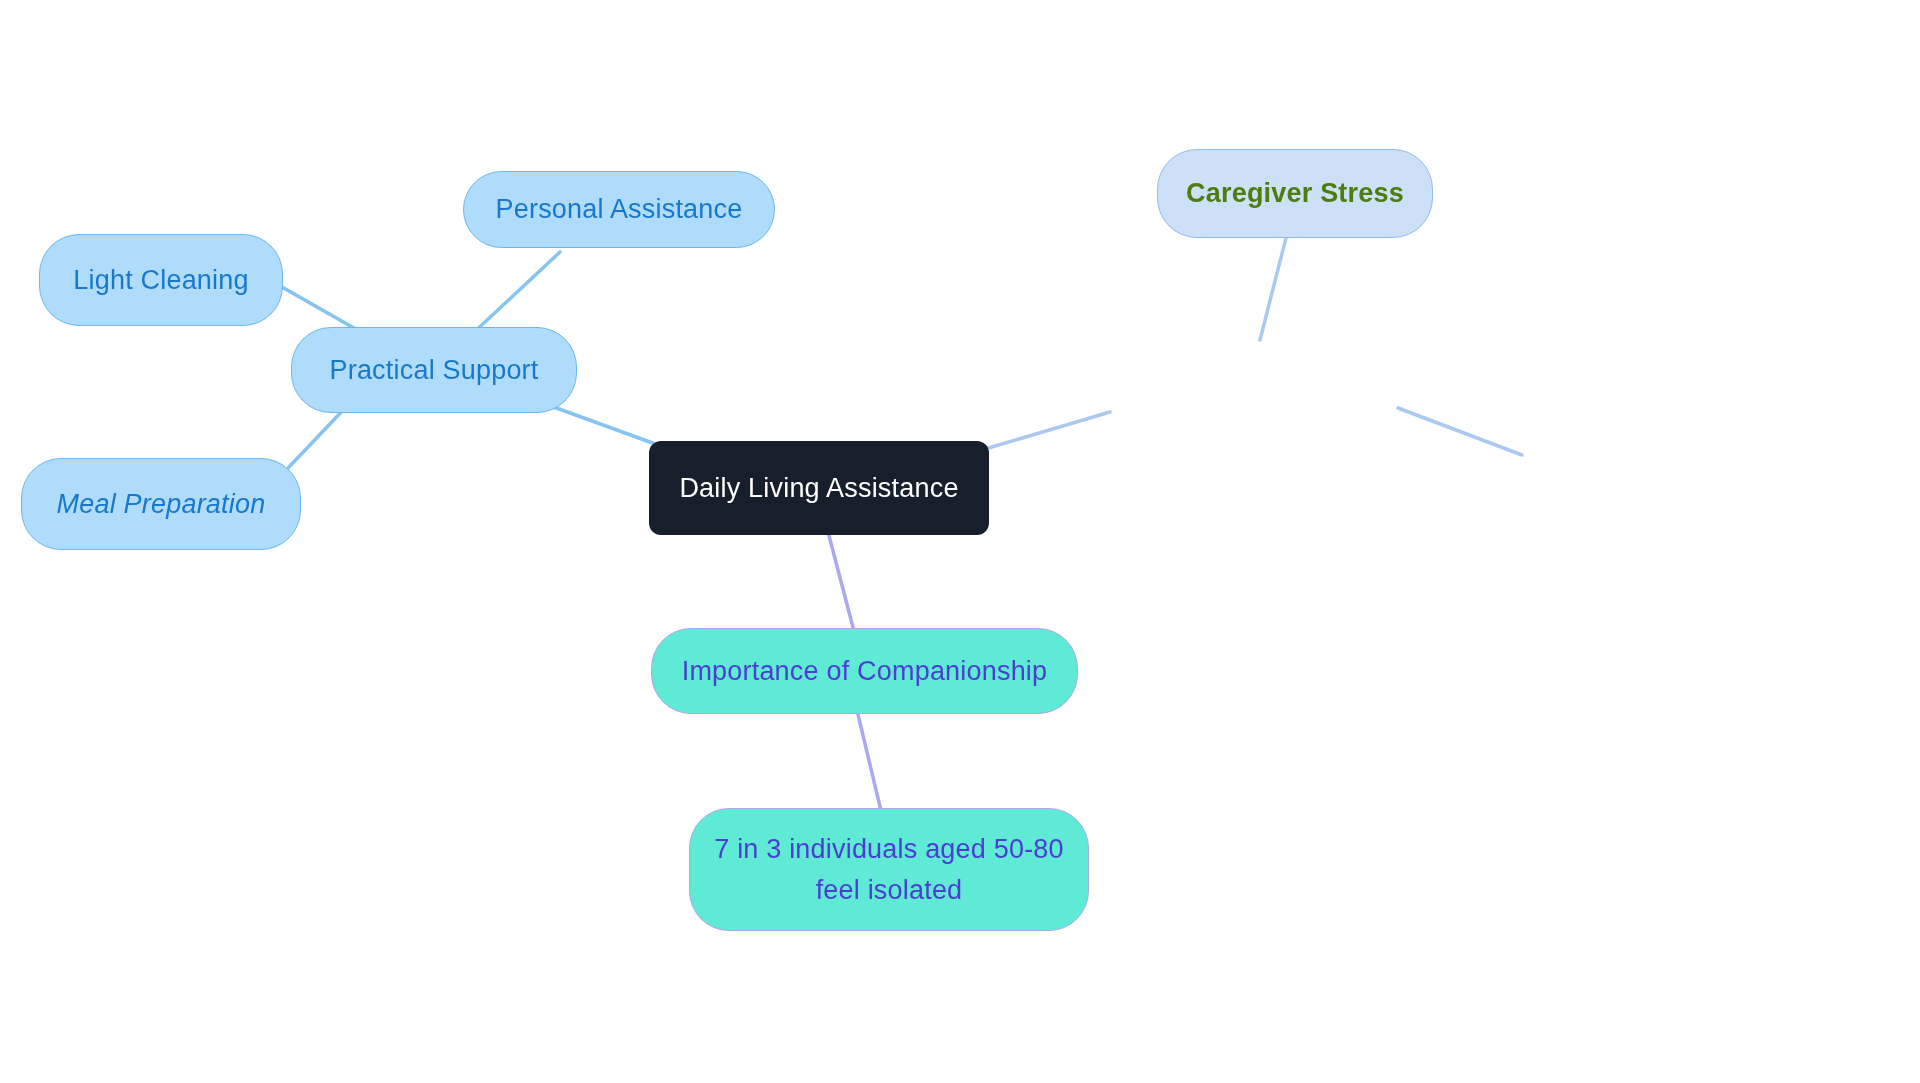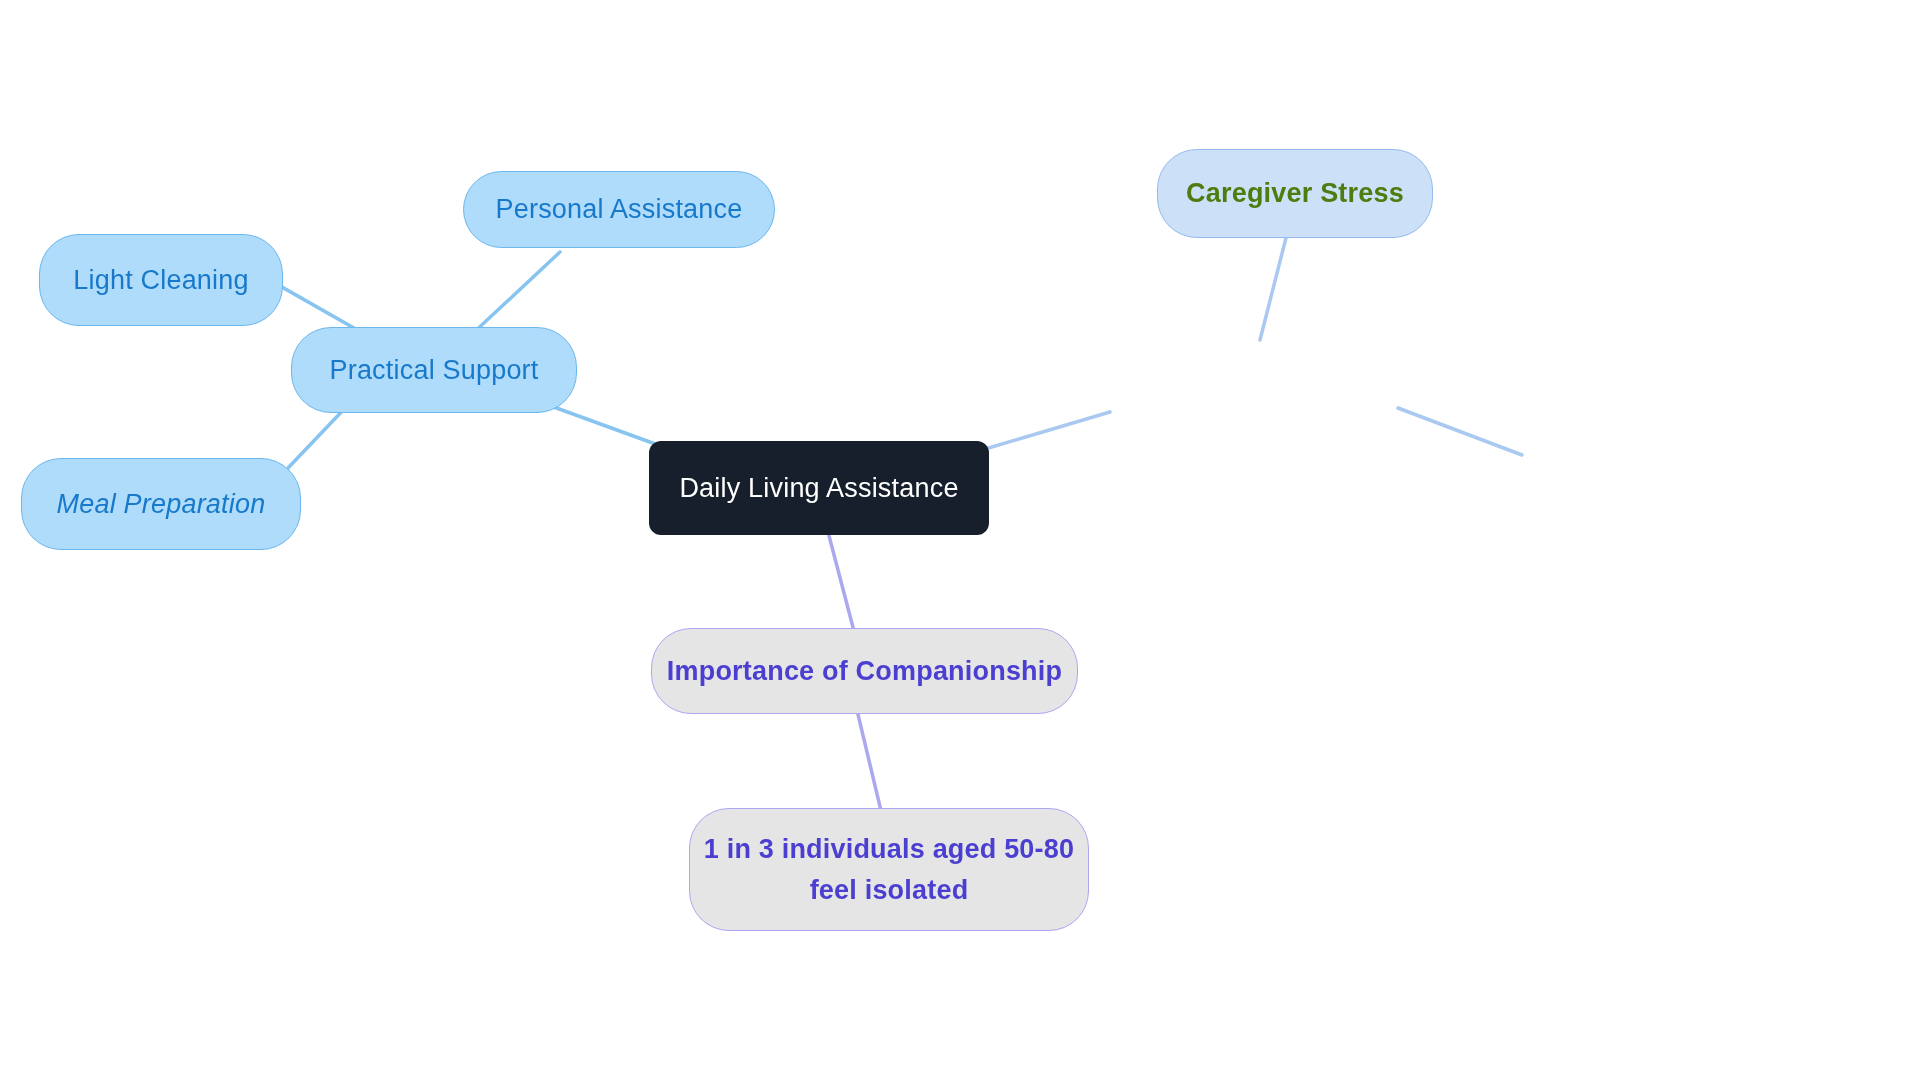--- a/index.html
+++ b/index.html
@@ -54,24 +54,23 @@
     border: 1.5px solid #6CB7EC;
     color: #1879CB;
   }
   .node.b-emotional {
     background: #CCE0F8;
     border: 1.5px solid #94BBEE;
     color: #4d7c0f;
     font-weight: bold;
   }
   .node.b-companionship {
-    background: #e5e5e5;
+    background: #5eead4;
     border: 1.5px solid #ABA7F1;
     color: #4A3FD1;
-    font-weight: bold;
   }
 
   
   #n-root            { left: 649px;  top: 441px; width: 340px; height: 94px; }
   #n-practical       { left: 291px;  top: 327px; width: 286px; height: 86px; }
   #n-light-cleaning  { left: 39px;   top: 190px; width: 244px; height: 92px; margin-top: 44px; }
   #n-personal-assist { left: 463px;  top: 171px; width: 312px; height: 77px; }
   #n-meal-prep       { left: 21px;   top: 458px; width: 280px; height: 92px; font-style: italic; }
   #n-emotional       { left: 1082px; top: 333px; width: 329px; height: 89px; }
   #n-caregiver       { left: 1157px; top: 149px; width: 276px; height: 89px; }
@@ -120,16 +119,16 @@
   <div id="n-caregiver" class="node b-emotional">
     <span class="node-label">Caregiver Stress</span>
   </div>
 
 
   <div id="n-companionship" class="node b-companionship">
     <span class="node-label">Importance of Companionship</span>
   </div>
 
   <div id="n-isolation" class="node b-companionship">
-    <span class="node-label">1 in 3 individuals aged 50-80 feel isolated</span>
+    <span class="node-label">7 in 3 individuals aged 50-80 feel isolated</span>
   </div>
 
 </div>
 
 </body></html>

